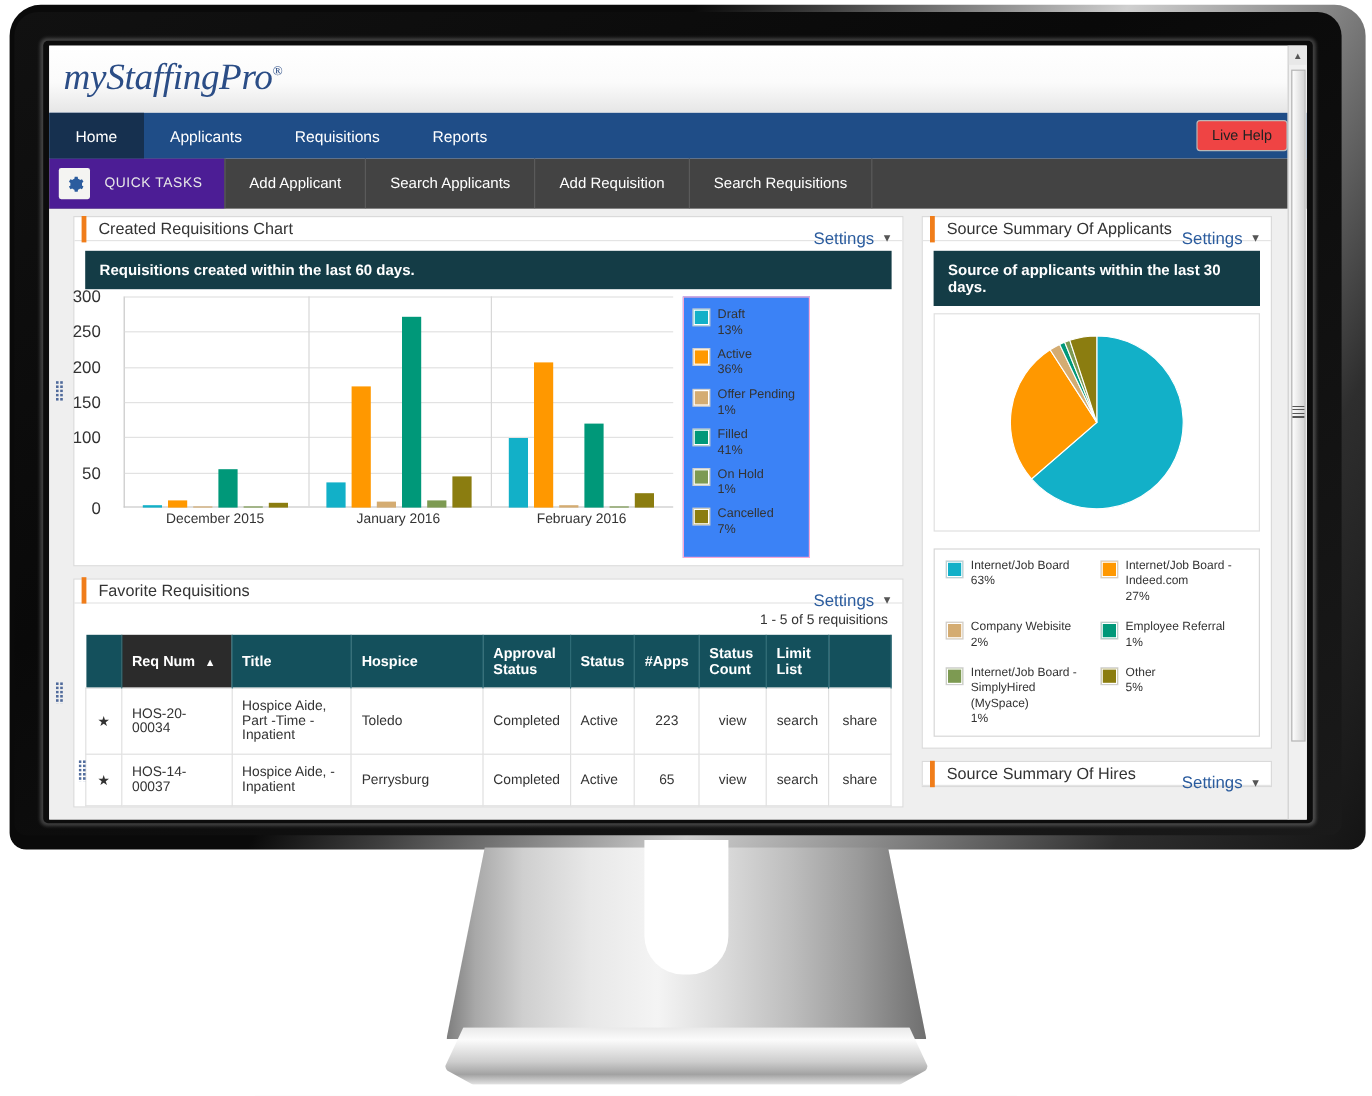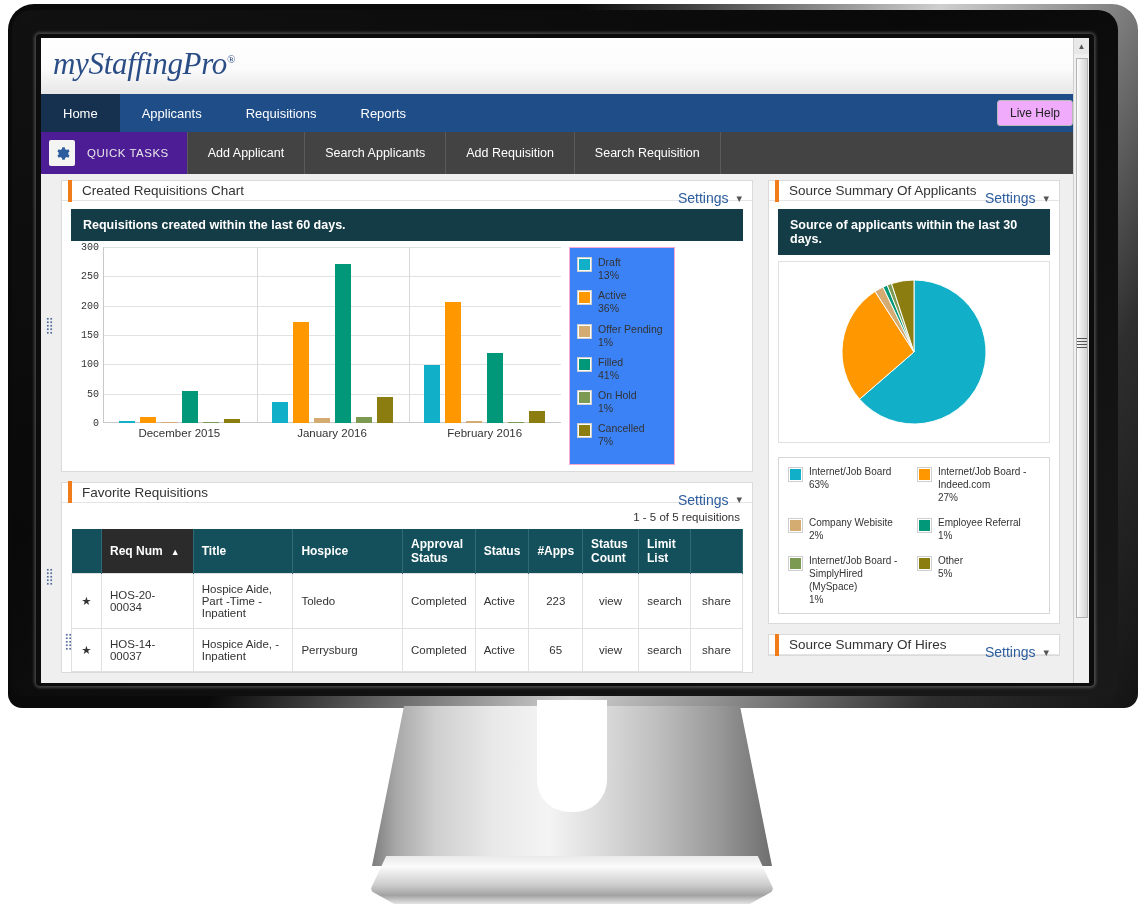--- a/index.html
+++ b/index.html
@@ -89,21 +89,21 @@
   .main-nav .nav-item {
     display: flex; align-items: center;
     padding: 0 22px;
     color: #ffffff;
     font-size: 13px;
     cursor: pointer;
   }
   .main-nav .nav-item.active { background: #16304f; }
   .live-help {
     position: absolute; right: 16px; top: 6px;
-    background: #f0abfc;
+    background: #ef4444;
     border: 1px solid #b8b8b8;
     border-radius: 3px;
     padding: 5px 12px;
     font-size: 12px;
     color: #222;
     cursor: pointer;
   }
 
   .quick-bar {
     height: 42px;
@@ -185,24 +185,23 @@
     margin: 8px 9px 0 9px;
   }
 
   
   .bar-wrap { display: flex; padding: 6px 9px 6px 9px; }
   .plot-area { position: relative; width: 490px; height: 200px; }
   .yaxis {
     position: absolute; left: 0; top: 0; width: 30px; height: 176px;
   }
   .ytick {
-    position: absolute; right: 2px;
-    font-size: 10px; color: #333;
+    position: absolute; right: 17px;
+    font-size: 14px; color: #333;
     transform: translateY(-50%);
-    font-family: Liberation Mono, monospace;
   }
   .grid {
     position: absolute; left: 32px; top: 0; right: 0; height: 176px;
     border-left: 1px solid #c8c8c8;
     border-bottom: 1px solid #c8c8c8;
   }
   .gridline {
     position: absolute; left: 0; right: 0; height: 1px; background: #e2e2e2;
   }
   .group-sep {
@@ -327,21 +326,21 @@
         <span class="qt-gear">
           <svg width="15" height="15" viewBox="0 0 24 24" aria-hidden="true">
             <path fill="#2b5c9e" d="M12 8.5a3.5 3.5 0 100 7 3.5 3.5 0 000-7zm9.4 3.5c0-.6-.05-1.1-.14-1.65l2.04-1.55-2-3.46-2.42.96a7.6 7.6 0 00-2.86-1.66L15.6 2h-4l-.42 2.64a7.6 7.6 0 00-2.86 1.66l-2.42-.96-2 3.46 2.04 1.55c-.09.54-.14 1.05-.14 1.65s.05 1.1.14 1.65L3.9 15.2l2 3.46 2.42-.96a7.6 7.6 0 002.86 1.66l.42 2.64h4l.42-2.64a7.6 7.6 0 002.86-1.66l2.42.96 2-3.46-2.04-1.55c.09-.55.14-1.05.14-1.65z"></path>
           </svg>
         </span>
         <span class="qt-label">QUICK TASKS</span>
       </div>
       <div class="qt-item">Add Applicant</div>
       <div class="qt-item">Search Applicants</div>
       <div class="qt-item">Add Requisition</div>
-      <div class="qt-item">Search Requisition</div>
+      <div class="qt-item">Search Requisitions</div>
       <div class="qt-spacer"></div>
     </div>
 
     <div class="content">
 
       <div class="col-left">
 
         <div class="panel">
           <div class="grip"></div>
           <div class="panel-head">

